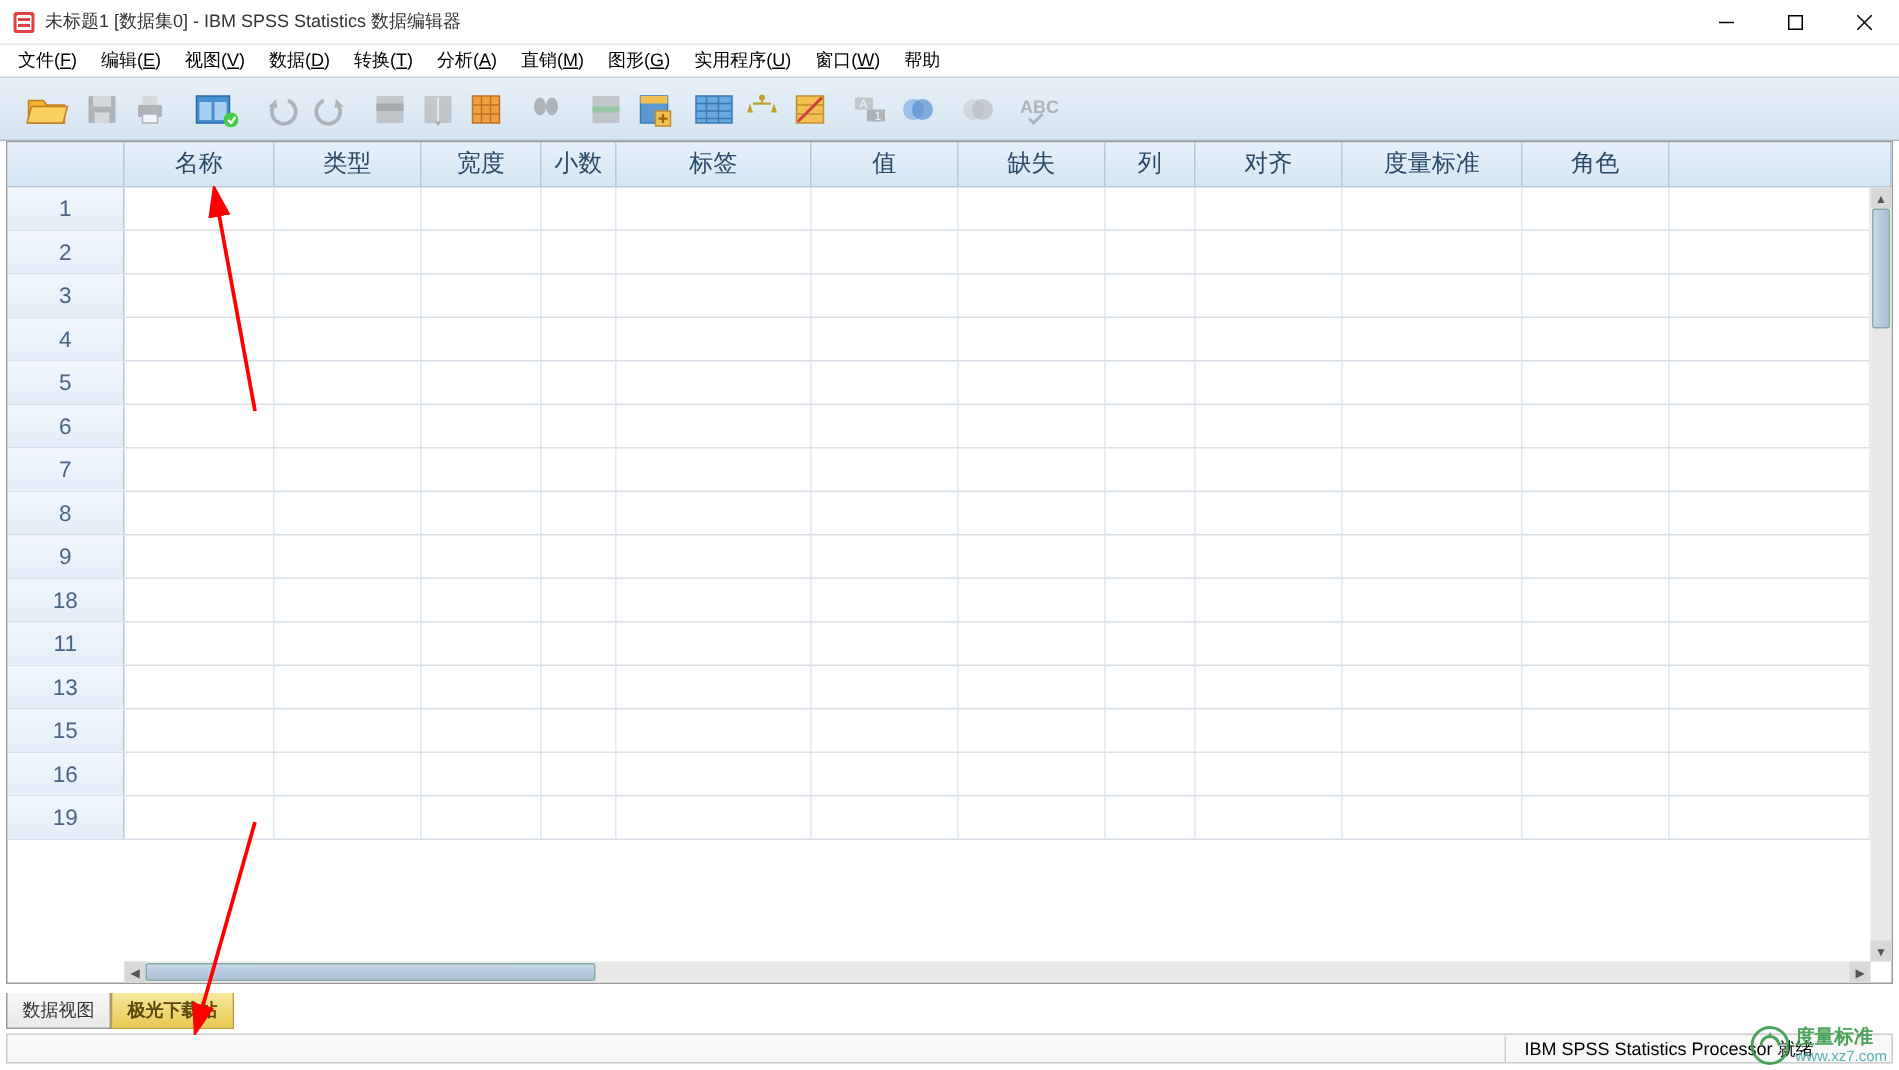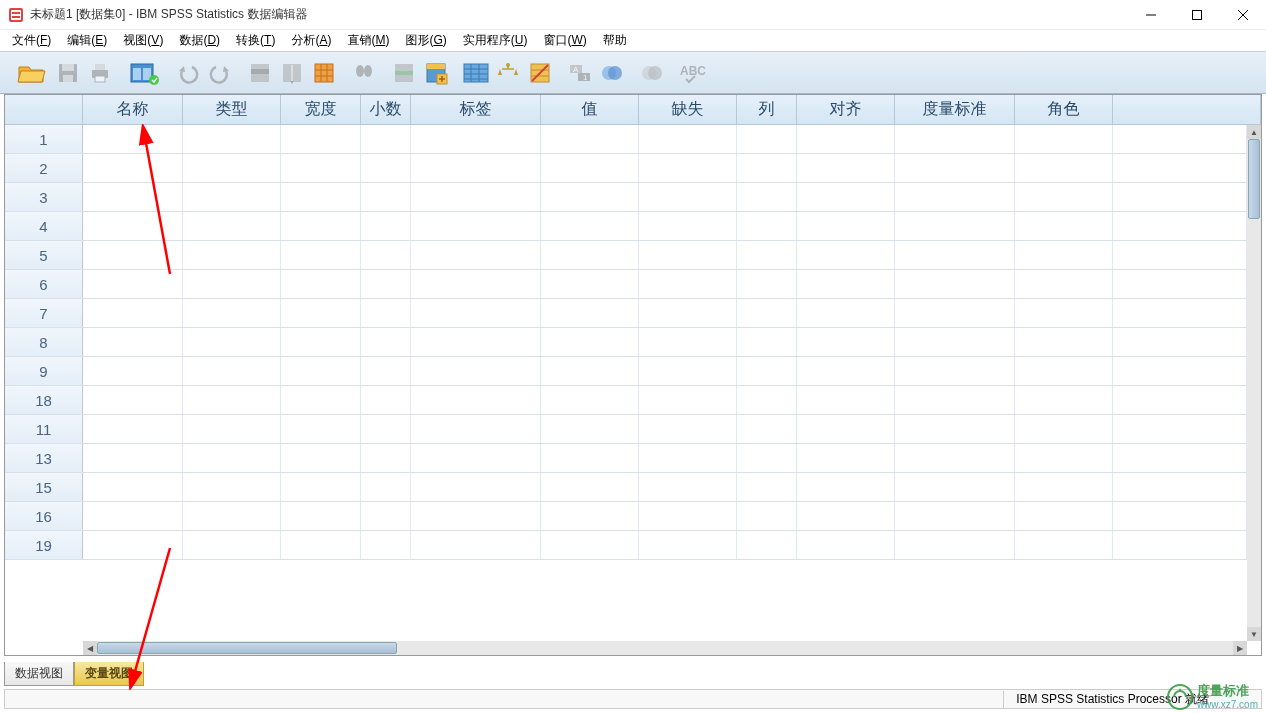--- a/index.html
+++ b/index.html
@@ -514,21 +514,21 @@
   </div>
   <div class="hscroll">
     <div class="arrow" style="left:0">◀</div>
     <div class="thumb"></div>
     <div class="arrow" style="right:0">▶</div>
   </div>
 </div>
 
 <div class="bottom-tabs">
   <div class="bottom-tab">数据视图</div>
-  <div class="bottom-tab active">变量视图</div>
+  <div class="bottom-tab active">极光下载站</div>
 </div>
 
 <div class="status-bar">
   <div class="status-cell">IBM SPSS Statistics Processor 就绪</div>
 </div>
 
 <div class="watermark">
   <svg width="26" height="26">
       <circle cx="13" cy="13" r="12" fill="none" stroke="#3a9b4a" stroke-width="2"></circle>
       <path d="M7 13 a6 6 0 0 1 12 0" fill="none" stroke="#3a9b4a" stroke-width="2"></path>

